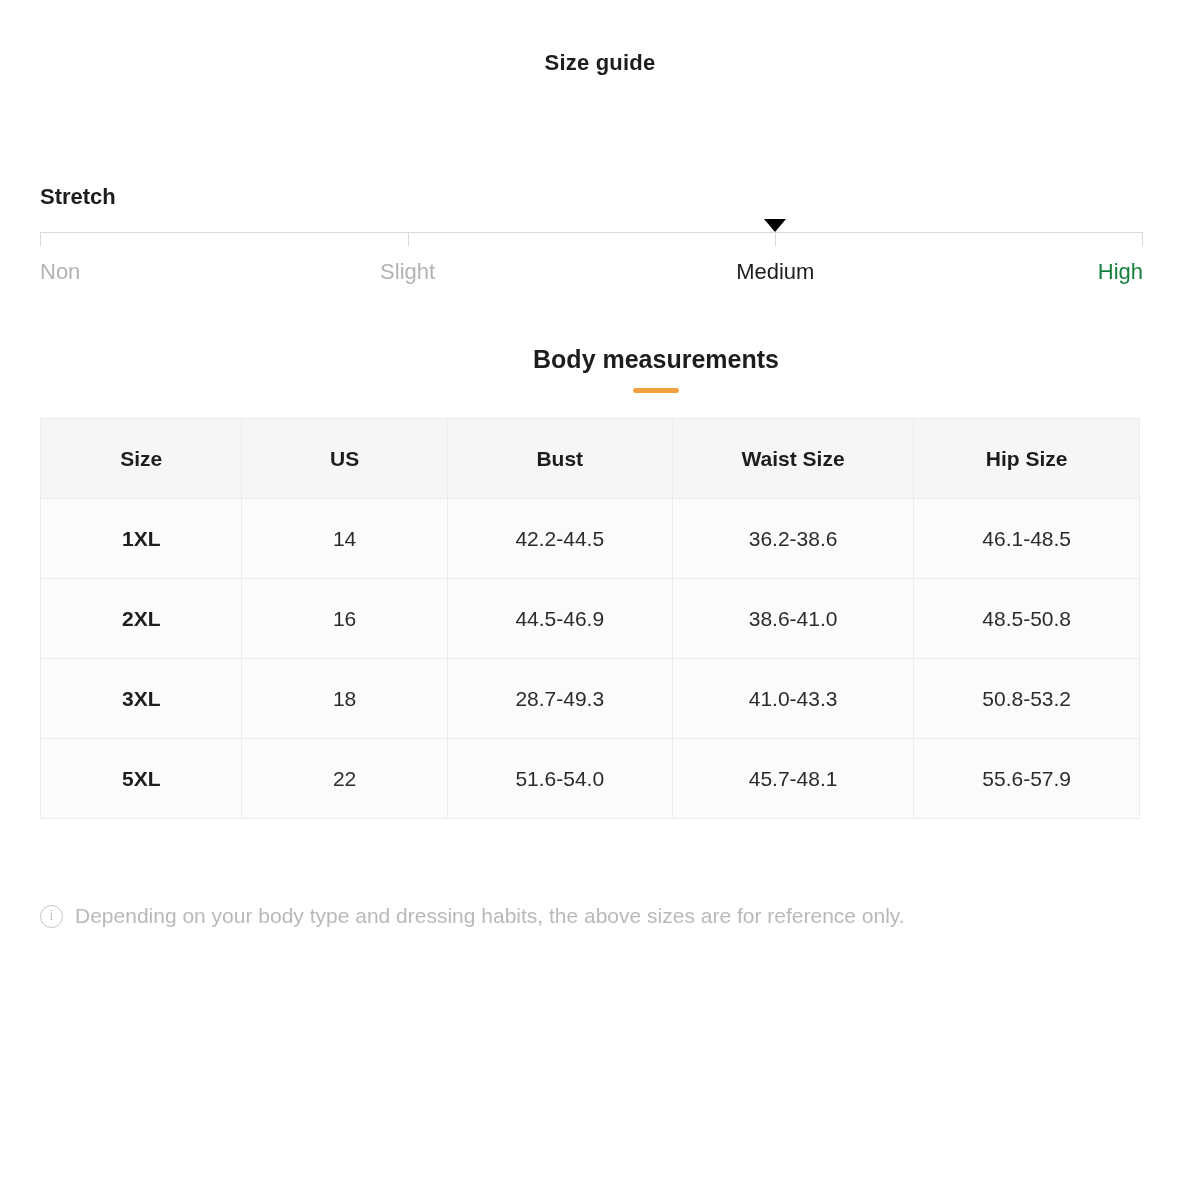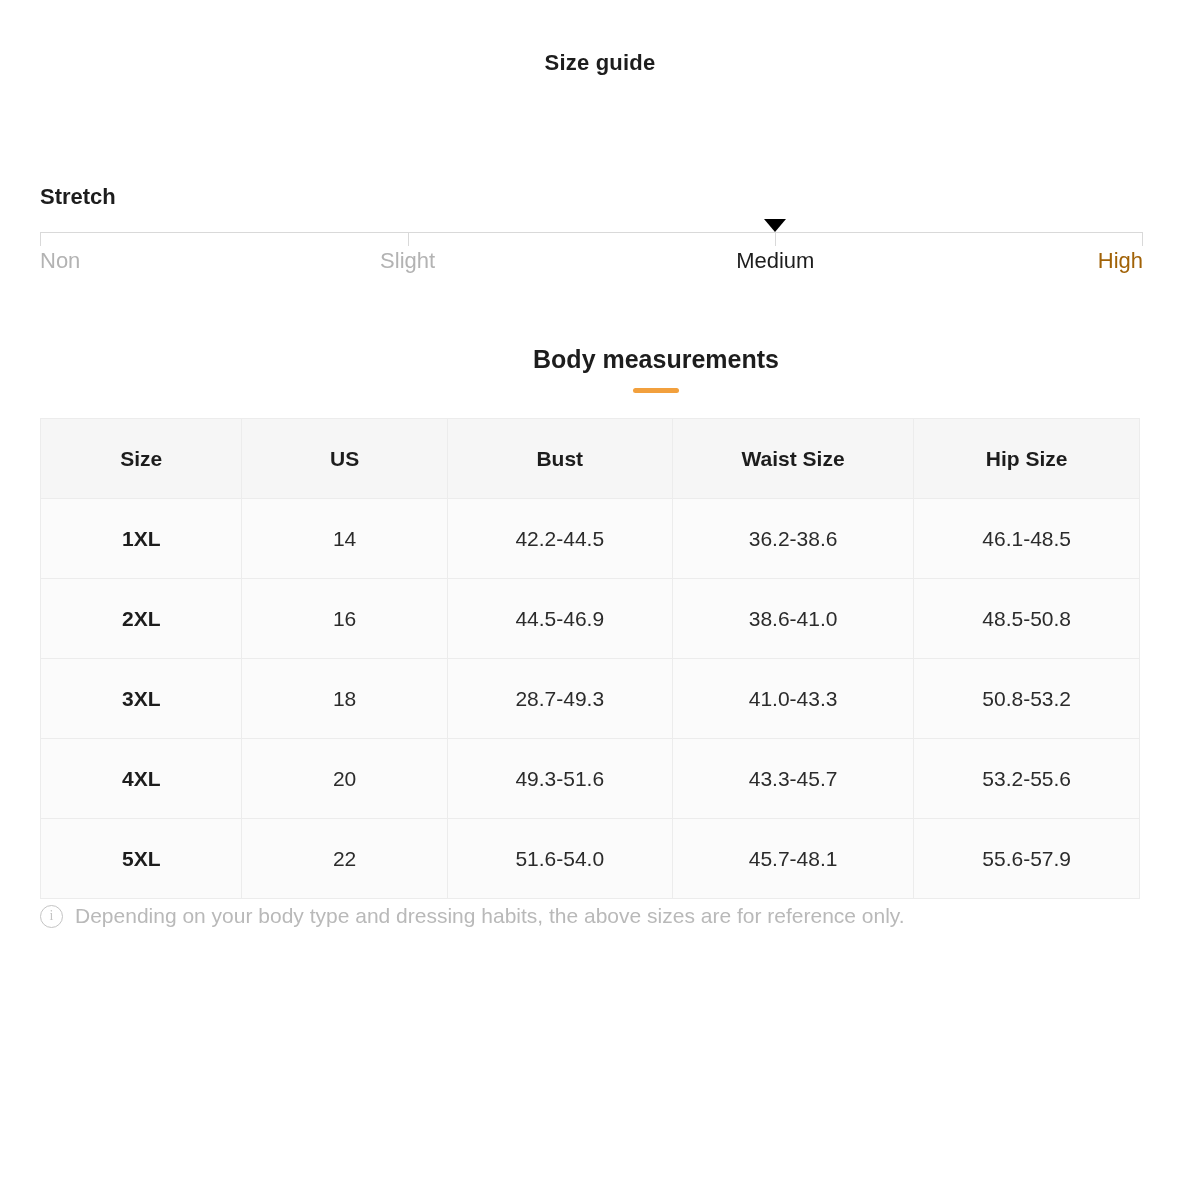--- a/index.html
+++ b/index.html
@@ -74,37 +74,37 @@
     transform: translateX(-50%);
     width: 0;
     height: 0;
     border-left: 11px solid transparent;
     border-right: 11px solid transparent;
     border-top: 13px solid #000000;
   }
 
   .scale-labels {
     position: relative;
-    margin-top: 1px;
+    margin-top: 12px;
     height: 30px;
   }
   .scale-labels span {
     position: absolute;
     font-size: 22px;
     color: #b3b3b3;
     white-space: nowrap;
   }
   .scale-labels .lab0 { left: 0; }
   .scale-labels .lab1 { left: 33.33%; transform: translateX(-50%); }
   .scale-labels .lab2 {
     left: 66.66%;
     transform: translateX(-50%);
     color: #1d1d1d;
   }
-  .scale-labels .lab3 { right: 0; color: #a16207; }
+  .scale-labels .lab3 { right: 0; color: #15803d; }
 
   
   .bm-head {
     position: absolute;
     top: 345px;
     left: 0;
     width: 1200px;
     text-align: center;
     padding-left: 112px;
     box-sizing: border-box;
@@ -256,27 +256,20 @@
           <td>48.5-50.8</td>
         </tr>
         <tr>
           <td class="size-cell">3XL</td>
           <td>18</td>
           <td>28.7-49.3</td>
           <td>41.0-43.3</td>
           <td>50.8-53.2</td>
         </tr>
         <tr>
-          <td class="size-cell">4XL</td>
-          <td>20</td>
-          <td>49.3-51.6</td>
-          <td>43.3-45.7</td>
-          <td>53.2-55.6</td>
-        </tr>
-        <tr>
           <td class="size-cell">5XL</td>
           <td>22</td>
           <td>51.6-54.0</td>
           <td>45.7-48.1</td>
           <td>55.6-57.9</td>
         </tr>
       </tbody>
     </table>
   </div>
 

